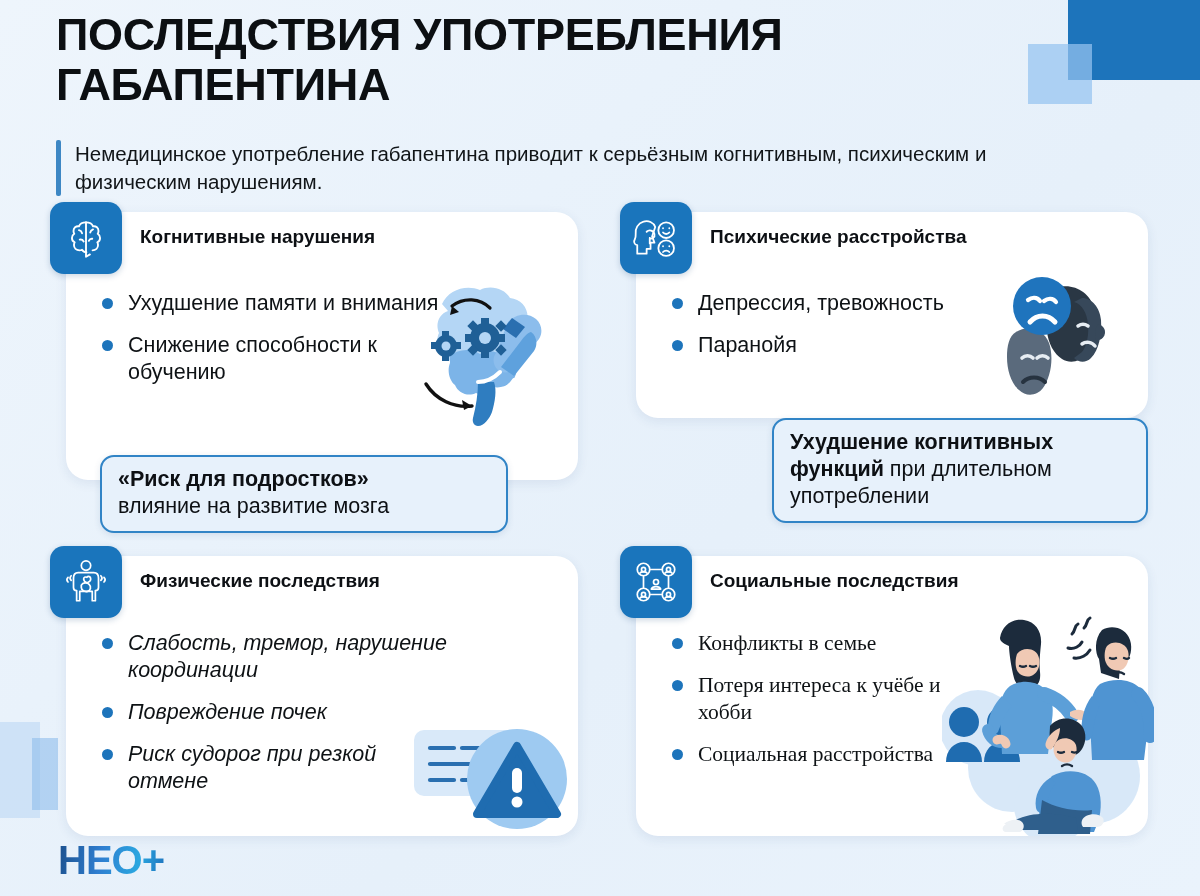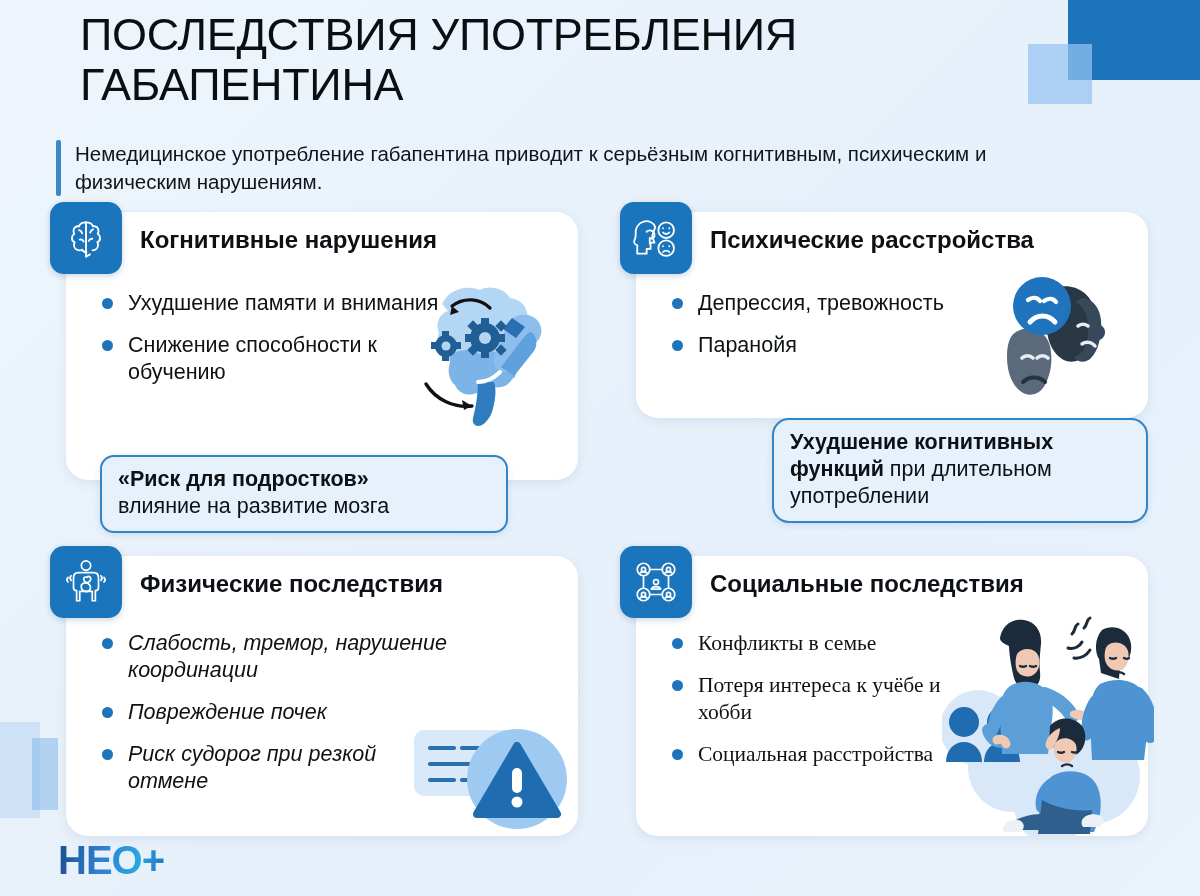--- a/index.html
+++ b/index.html
@@ -35,26 +35,25 @@
   #deco-bottom-square-b {
     left: 32px; top: 738px;
     width: 26px; height: 72px;
     background: rgba(146, 190, 236, 0.62);
   }
 
   
   #header { position: absolute; left: 56px; top: 10px; width: 1000px; }
   #main-title {
     font-size: 45px;
-    font-weight: 400;
+    font-weight: 700;
     line-height: 1.11;
     letter-spacing: -0.3px;
     color: #0c0f12;
     text-transform: uppercase;
-    margin-left: 24px;
   }
   #subtitle-wrap {
     display: flex;
     margin-top: 30px;
   }
   #subtitle-bar {
     width: 5px;
     background: #3d87c4;
     border-radius: 2px;
     margin-right: 14px;
@@ -90,21 +89,21 @@
     border-radius: 14px;
     display: flex; align-items: center; justify-content: center;
     box-shadow: 0 2px 6px rgba(20, 70, 120, 0.22);
   }
   .icon-badge svg { width: 50px; height: 50px; display: block; }
 
   .card-title {
     position: absolute;
     left: 74px; top: 14px;
     right: 16px;
-    font-size: 24px;
+    font-size: 19px;
     font-weight: 700;
     color: #0d1014;
     line-height: 1.15;
   }
 
   .bullets {
     position: absolute;
     left: 34px;
     top: 78px;
     right: 120px;
@@ -134,21 +133,21 @@
     border: 2.5px solid #3184c6;
     border-radius: 14px;
     padding: 9px 16px 11px 16px;
     font-size: 21.5px;
     line-height: 1.26;
     color: #0d1014;
     box-shadow: 0 2px 7px rgba(30, 70, 120, 0.12);
   }
   .callout b { font-weight: 700; }
   #callout-teens  { left: 100px; top: 455px; width: 408px; }
-  #callout-longterm { left: 772px; top: 418px; width: 376px; border-radius: 17px; }
+  #callout-longterm { left: 772px; top: 418px; width: 376px; }
 
   
   .illus { position: absolute; pointer-events: none; }
   #illus-brain-gears { right: 6px;  top: 58px;  width: 182px; height: 166px; }
   #illus-masks       { right: 4px;  top: 58px;  width: 158px; height: 140px; }
   #illus-warning     { right: 4px;  bottom: 4px; width: 160px; height: 116px; }
   #illus-social      { right: -6px; top: 44px;  width: 212px; height: 236px; }
 
   
   #logo {

